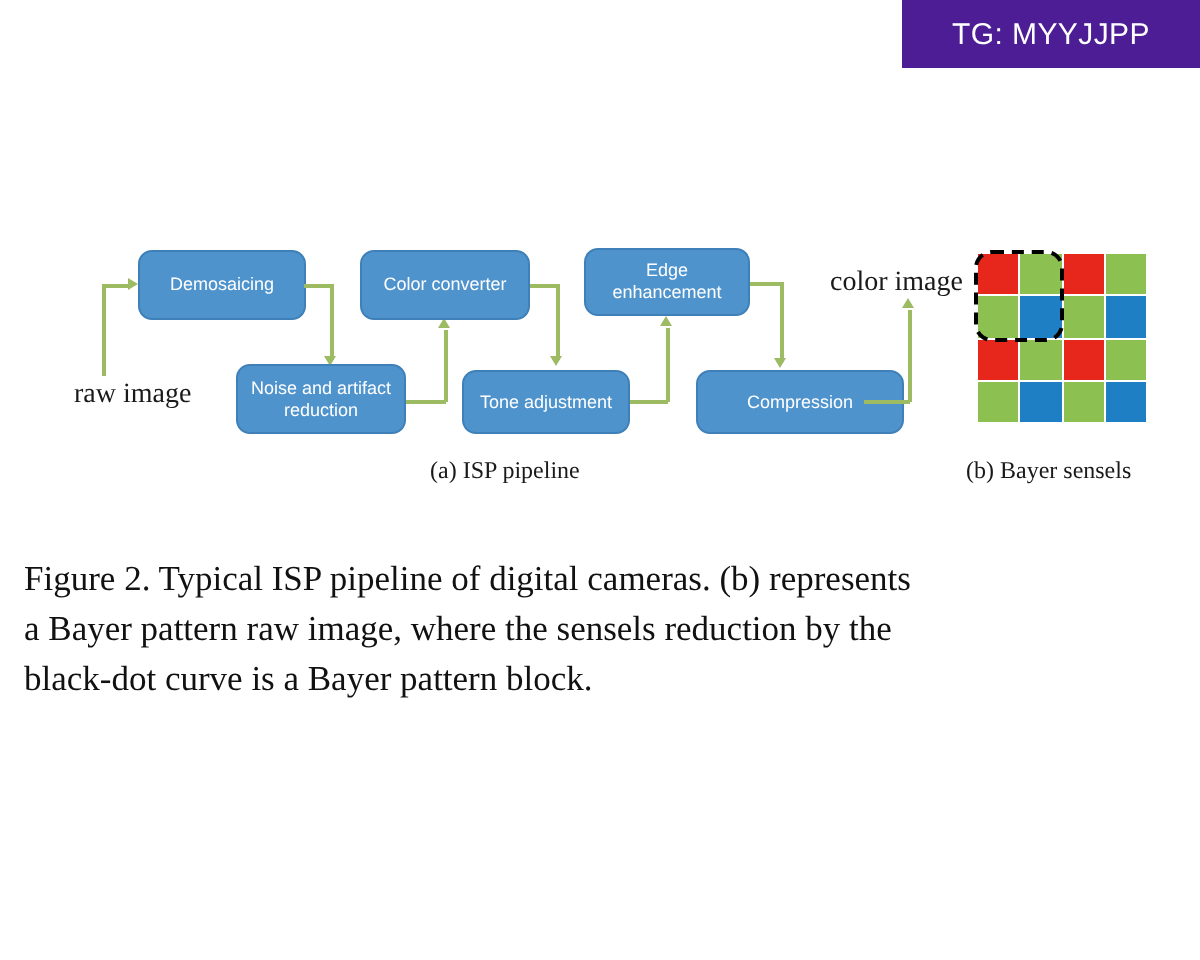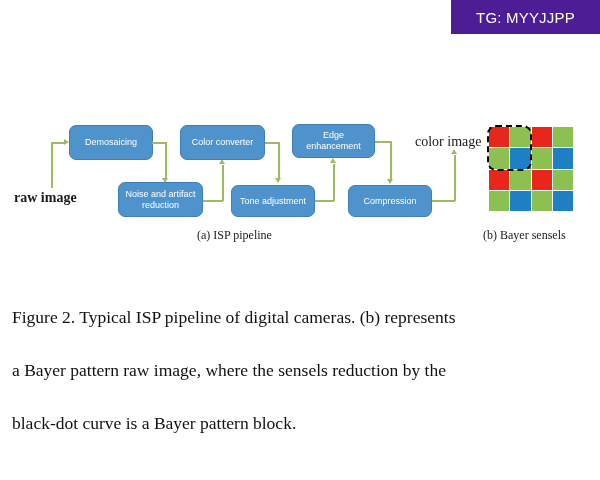--- a/index.html
+++ b/index.html
@@ -144,30 +144,30 @@
     position: absolute;
     left: 12px;
     top: 277px;
     width: 576px;
     font-family: "Liberation Serif", "DejaVu Serif", serif;
     font-size: 17.5px;
     line-height: 25px;
     color: #111111;
     text-align: justify;
   }
-  #caption .ln { display: block; white-space: nowrap; margin-top: 28px; }
+  #caption .ln { display: block; white-space: nowrap; }
 </style>
 </head>
 <body>
 
 <div id="page">
 
   <div id="figure">
 
-    <div class="slabel" style="left:14px; top:190px;font-weight:bold;">raw image</div>
+    <div class="slabel" style="left:37px; top:190px;">raw image</div>
     <div class="conn conn-v" style="left:51px; top:143px; height:45px;"></div>
     <div class="conn conn-h" style="left:51px; top:142px; width:14px;"></div>
     <div class="arrow arrow-right" style="left:64px; top:138.5px;"></div>
 
     <div class="node" style="left:69px; top:125px; width:84px; height:35px;">
       <span>Demosaicing</span>
     </div>
 
     <div class="conn conn-h" style="left:152px; top:142px; width:14px;"></div>
     <div class="conn conn-v" style="left:165px; top:142px; height:38px;"></div>
@@ -198,30 +198,30 @@
     <div class="arrow arrow-up" style="left:330px; top:158px;"></div>
 
     <div class="node" style="left:292px; top:124px; width:83px; height:34px;text-align:center;">
       <span>Edge enhancement</span>
     </div>
 
     <div class="conn conn-h" style="left:375px; top:141px; width:16px;"></div>
     <div class="conn conn-v" style="left:390px; top:141px; height:40px;"></div>
     <div class="arrow arrow-down" style="left:386.5px; top:179px;"></div>
 
-    <div class="node" style="left:348px; top:185px; width:84px; height:32px;align-items:center;">
+    <div class="node" style="left:348px; top:185px; width:104px; height:32px;align-items:center;">
       <span>Compression</span>
     </div>
 
     <div class="conn conn-h" style="left:432px; top:200px; width:23px;"></div>
     <div class="conn conn-v" style="left:454px; top:155px; height:46px;"></div>
     <div class="arrow arrow-up" style="left:451px; top:149px;"></div>
     <div class="slabel" style="left:415px; top:134px;">color image</div>
 
-    <div class="subcap" style="left:197px; top:228px;">(a) ISP pipeline</div>
+    <div class="subcap" style="left:215px; top:228px;">(a) ISP pipeline</div>
 
     <div id="bayer">
       <div class="cell" style="background:#e8271c"></div>
       <div class="cell" style="background:#8cc152"></div>
       <div class="cell" style="background:#e8271c"></div>
       <div class="cell" style="background:#8cc152"></div>
 
       <div class="cell" style="background:#8cc152"></div>
       <div class="cell" style="background:#1f7fc4"></div>
       <div class="cell" style="background:#8cc152"></div>

